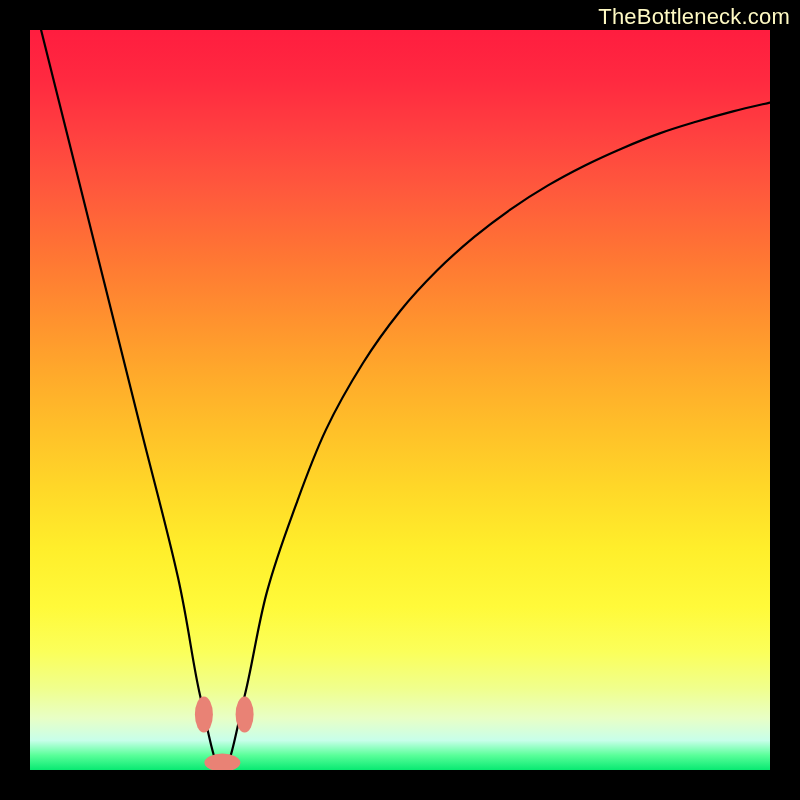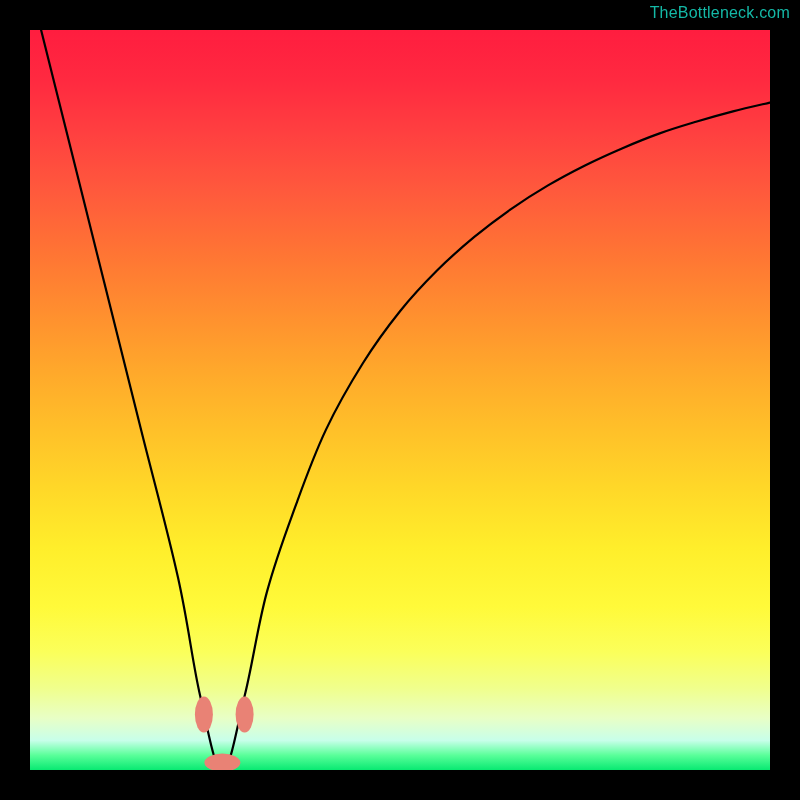--- a/index.html
+++ b/index.html
@@ -61,22 +61,22 @@
     stroke-linejoin: round;
   }
   .blob {
     fill: #e98275;
     stroke: none;
   }
   .watermark {
     position: absolute;
     top: 4px;
     right: 10px;
-    color: #14b8a6;
-    font-size: 16px;
+    color: #fef9c3;
+    font-size: 22px;
     letter-spacing: 0.2px;
     font-weight: 500;
   }
 </style>
 </head>
 <body>
 
 <div class="frame">
   <div class="plot">
     <svg id="plot-svg" viewBox="0 0 740 740">

